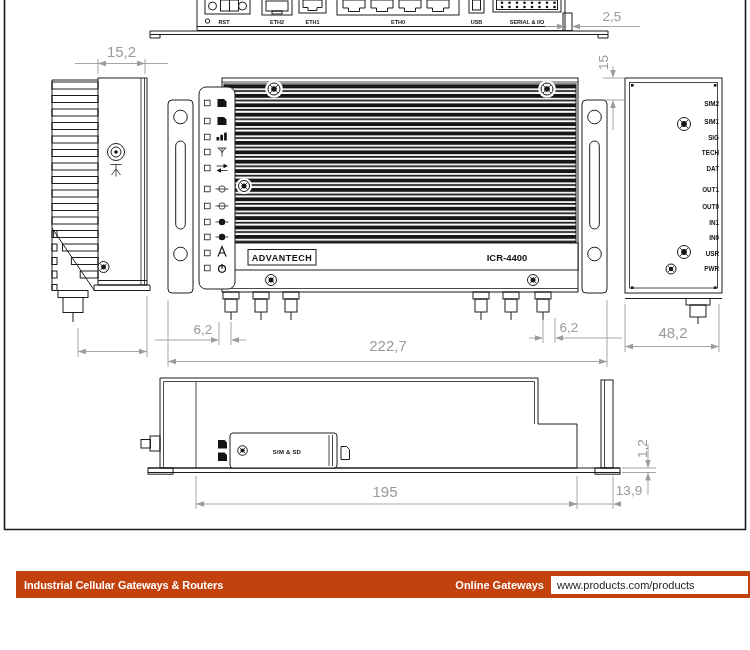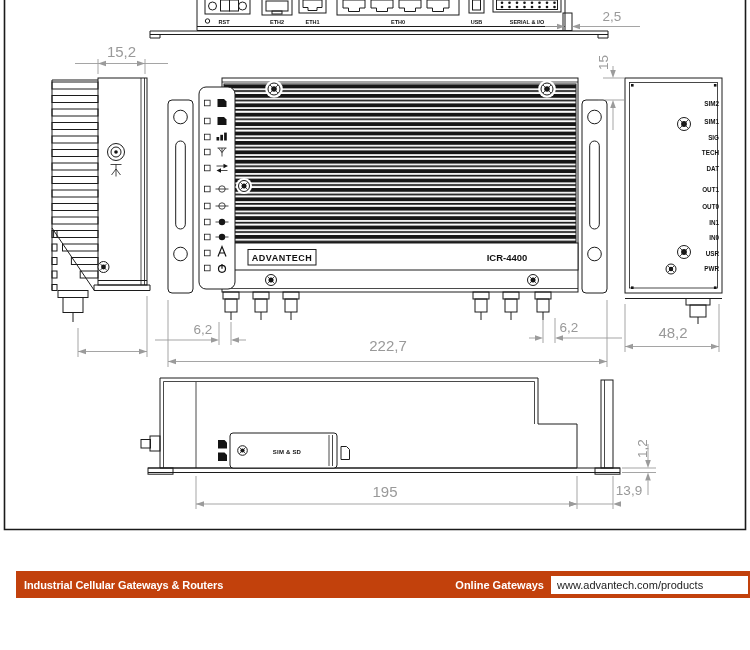--- a/index.html
+++ b/index.html
@@ -420,17 +420,17 @@
     <use href="#ah" transform="translate(648,468) rotate(90)"></use>
         <use href="#ah" transform="translate(648,472.5) rotate(-90)"></use>
   </g>
 </svg>
 
 <div class="footer">
   <span class="cat">Industrial Cellular Gateways &amp; Routers</span>
   <div class="dl">
     <span class="lbl">Online Gateways</span>
     <div class="urlbox">
-      <span>www.advantech.com/products</span>
+      <span>www.products.com/products</span>
     </div>
   </div>
 </div>
 </div>
 
 </body></html>

